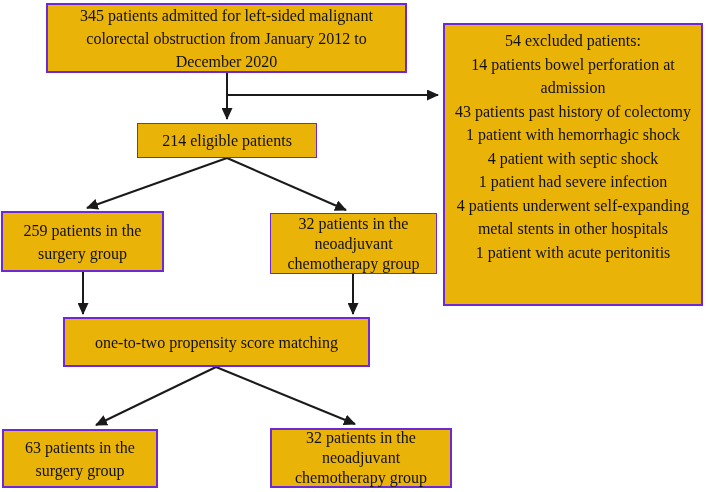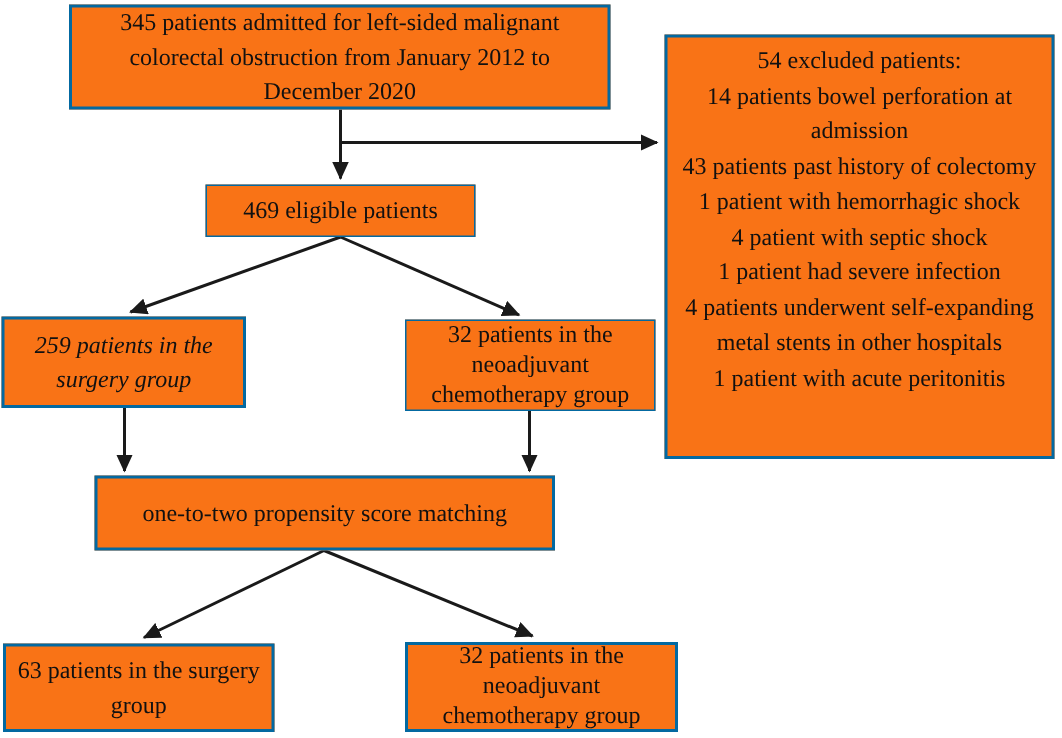--- a/index.html
+++ b/index.html
@@ -13,40 +13,40 @@
     overflow: hidden;
   }
   .arrows {
     position: absolute;
     left: 0; top: 0;
     width: 708px; height: 492px;
   }
   .box {
     position: absolute;
     box-sizing: border-box;
-    border: 2px solid #0369a1;
-    background: #f97316;
+    border: 2px solid #6d28d9;
+    background: #eab308;
     display: flex;
     flex-direction: column;
     align-items: center;
     justify-content: center;
     text-align: center;
     font-size: 16px;
     line-height: 23px;
     padding: 2px 6px;
   }
   #box-admitted            { left: 46px;  top: 3px;   width: 361px; height: 70px; }
   #box-excluded            { left: 443px; top: 3px;   width: 260px; height: 283px;
                              justify-content: flex-start; padding-top: 4px; line-height: 23.5px; margin-top: 20px; }
   #box-eligible            { left: 137px; top: 123px; width: 180px; height: 35px; border-width: 1.5px; }
-  #box-surgery             { left: 1px;   top: 211px; width: 163px; height: 61px; font-style: italic; }
+  #box-surgery             { left: 1px;   top: 211px; width: 163px; height: 61px; }
   #box-neoadjuvant         { left: 270px; top: 213px; width: 167px; height: 61px;
                              line-height: 20px; border-width: 1.5px; }
   #box-matching            { left: 63px;  top: 317px; width: 307px; height: 50px; text-align: center; }
-  #box-matched-surgery     { left: 2px;   top: 429px; width: 181px; height: 59px; }
+  #box-matched-surgery     { left: 2px;   top: 429px; width: 156px; height: 59px; }
   #box-matched-neoadjuvant { left: 270px; top: 428px; width: 182px; height: 60px; line-height: 20px; }
   .line { stroke: #1a1a1a; stroke-width: 2; }
 </style>
 </head>
 <body>
 
 <div class="canvas">
 
   <svg class="arrows" viewBox="0 0 708 492" xmlns="http://www.w3.org/2000/svg">
     <defs>
@@ -73,21 +73,21 @@
     <div>14 patients bowel perforation at admission</div>
     <div>43 patients past history of colectomy</div>
     <div>1 patient with hemorrhagic shock</div>
     <div>4 patient with septic shock</div>
     <div>1 patient had severe infection</div>
     <div>4 patients underwent self-expanding metal stents in other hospitals</div>
     <div>1 patient with acute peritonitis</div>
   </div>
 
   <div class="box" id="box-eligible">
-    <div>469 eligible patients</div>
+    <div>214 eligible patients</div>
   </div>
 
   <div class="box" id="box-surgery">
     <div>259 patients in the surgery group</div>
   </div>
 
   <div class="box" id="box-neoadjuvant">
     <div>32 patients in the neoadjuvant chemotherapy group</div>
   </div>
 

